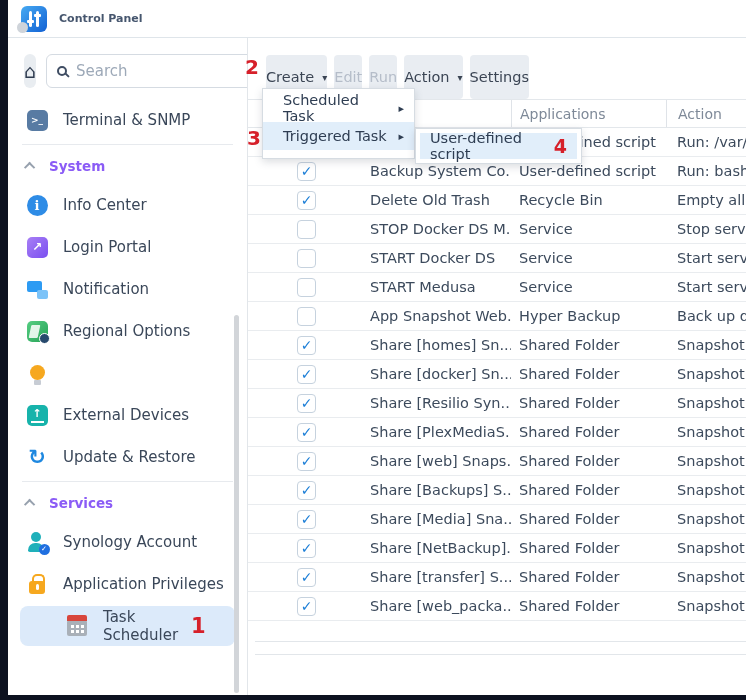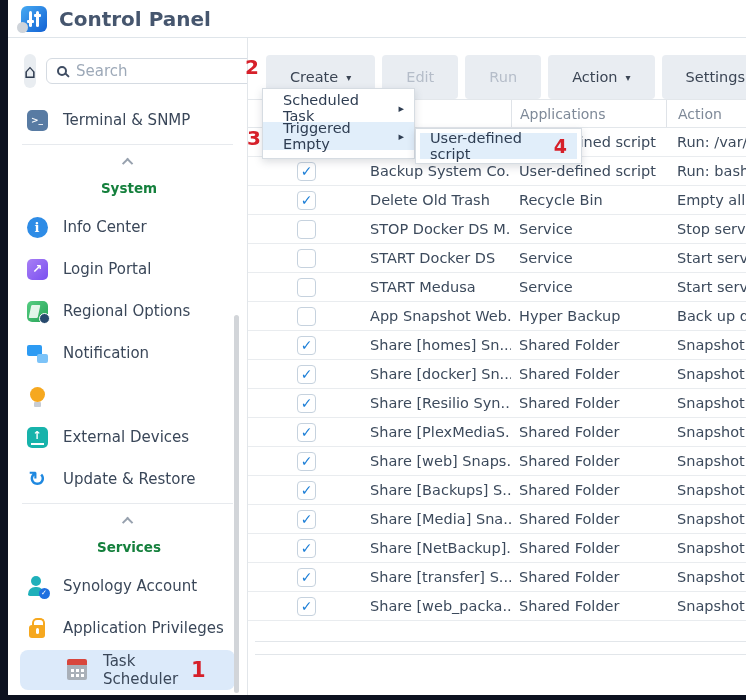--- a/index.html
+++ b/index.html
@@ -18,46 +18,46 @@
   .titlebar { height:38px; flex:0 0 38px; border-bottom:1px solid #dfe5ea;
     display:flex; align-items:center; padding-left:13px; gap:12px; background:#fff; }
   .app-icon { width:26px; height:26px; border-radius:6px; position:relative;
     background:linear-gradient(135deg,#46aaf2,#1261d4); }
   .app-icon::before { content:""; position:absolute; left:-4px; bottom:-1px; width:11px; height:11px;
     border-radius:50%; background:#cfd4da; z-index:-0; }
   .app-icon .bar1,.app-icon .bar2 { position:absolute; top:5px; width:3px; height:16px; background:#fff; border-radius:2px; }
   .app-icon .bar1 { left:8px; } .app-icon .bar2 { left:15px; }
   .app-icon .bar1::after { content:""; position:absolute; left:-2px; top:9px; width:7px; height:3px; background:#fff; border-radius:1px; }
   .app-icon .bar2::after { content:""; position:absolute; left:-2px; top:3px; width:7px; height:3px; background:#fff; border-radius:1px; }
-  .win-title { font-size:20px; font-weight:bold; color:#46566e;text-align:center; }
+  .win-title { font-size:11px; font-weight:bold; color:#46566e;text-align:center; }
 
   .body-row { flex:1; display:flex; min-height:0; }
 
   
   .sidebar { width:240px; flex:0 0 240px; border-right:1px solid #e2e6ea;
     position:relative; padding-top:16px; overflow:hidden; }
   .search-row { display:flex; gap:10px; align-items:center; padding:0 16px 10px 16px; }
   .home-btn { width:37px; height:34px; background:#e9edf1; border-radius:6px;
     display:flex; align-items:center; justify-content:center; font-size:19px; color:#2f3c50; }
-  .search-box { flex:1; height:26px; border:1px solid #d5dbe2; border-radius:6px;
+  .search-box { flex:1; height:34px; border:1px solid #d5dbe2; border-radius:6px;
     display:flex; align-items:center; gap:9px; padding:0 10px; background:#fff; }
   .mag { width:10px; height:10px; border:2px solid #3f4d63; border-radius:50%; position:relative; flex:0 0 auto; }
   .mag::after { content:""; position:absolute; width:6px; height:2px; background:#3f4d63;
     transform:rotate(45deg); right:-5px; bottom:-2px; border-radius:1px; }
   .mag.small { width:8px; height:8px; border-width:2px; }
   .mag.white { border-color:#fff; } .mag.white::after { background:#fff; }
   .search-input { border:none; outline:none; flex:1; font-size:15px; color:#3c4a5c;
     font-family:inherit; background:transparent; }
   .search-input::placeholder { color:#9da9b8; }
 
   .side-item { height:40px; margin:2px 12px; padding:0 4px; border-radius:8px;
     display:flex; align-items:center; gap:13px; font-size:15px; color:#3a4759; cursor:default; }
   .side-item.active { background:#dceafa;padding-left:44px; }
   .sect-head { display:flex; align-items:center; gap:14px; padding:9px 16px 9px 19px;
-    color:#15803d; font-weight:bold; font-size:13.5px;flex-direction:column; }
+    color:#8b5cf6; font-weight:bold; font-size:13.5px; }
   .chev-up { width:8px; height:8px; border-left:2px solid #97a1ae; border-top:2px solid #97a1ae;
     transform:rotate(45deg) translateY(2px); }
   .sb-divider { height:1px; background:#e7eaee; margin:4px 14px; }
   .icon-cell { width:26px; display:flex; align-items:center; justify-content:center; flex:0 0 26px; }
   .sq { width:21px; height:21px; border-radius:5px; display:flex; align-items:center;
     justify-content:center; color:#fff; font-weight:bold; }
   .sq i { font-style:normal; }
   .ic-terminal { background:#587ba3; font-size:9px; letter-spacing:0; }
   .ic-info { background:#2e8ce6; border-radius:50%; font-size:13px; font-family:"DejaVu Serif",serif; }
   .ic-login { background:linear-gradient(135deg,#a87ff5,#7a4ff0); font-size:12px; }
@@ -95,21 +95,21 @@
   .ic-cal::before { content:""; position:absolute; top:-5px; left:0; right:0; height:6px;
     background:#d8463c; border-radius:2px 2px 0 0; }
   .ic-cal::after { content:""; position:absolute; left:4px; top:5px; width:3px; height:3px; background:#fff;
     box-shadow:5px 0 0 #fff, 10px 0 0 #fff, 0 5px 0 #fff, 5px 5px 0 #fff, 10px 5px 0 #fff; }
   .sb-scroll { position:absolute; right:8px; top:277px; bottom:2px; width:5px;
     border-radius:3px; background:#d2d5d9; }
 
   
   .main { flex:1; position:relative; overflow:hidden; background:#fff; }
   .toolbar { padding:17px 0 0 18px; display:flex; gap:7px; }
-  .tb-btn { height:44px; padding:0 24px; background:#e9edf2; border:none; border-radius:4px;
+  .tb-btn { height:44px; padding:0 0; background:#e9edf2; border:none; border-radius:4px;
     font-size:14.5px; color:#3b4554; font-family:inherit; display:flex; align-items:center; gap:8px; }
   .tb-btn.disabled { color:#b5bdc9; }
   .tb-btn .caret { font-size:10px; }
 
   .table { font-size:14.5px; }
   .t-head { display:flex; height:29px; align-items:center; border-top:1px solid #e3e7eb;
     border-bottom:1px solid #e3e7eb; color:#7e8998; font-size:14px; }
   .t-row { display:flex; height:29px; align-items:center; border-bottom:1px solid #e9ecef;
     color:#3c4a5c; white-space:nowrap; }
   .c-pad { flex:0 0 42px; }
@@ -199,29 +199,29 @@
       <div class="side-item">
         <span class="icon-cell">
             <span class="sq ic-login">
               <i>↗</i>
             </span>
           </span>
         <span>Login Portal</span>
       </div>
       <div class="side-item">
         <span class="icon-cell">
+            <span class="sq ic-notify"></span>
+          </span>
+        <span>Notification</span>
+      </div>
+      <div class="side-item">
+        <span class="icon-cell">
             <span class="sq ic-regional"></span>
           </span>
         <span>Regional Options</span>
-      </div>
-      <div class="side-item">
-        <span class="icon-cell">
-            <span class="sq ic-notify"></span>
-          </span>
-        <span>Notification</span>
       </div>
       <div class="side-item">
         <span class="icon-cell">
             <span class="ic-bulb"></span>
           </span>
       </div>
       <div class="side-item">
         <span class="icon-cell">
             <span class="sq ic-external">
               <i>↑</i>
@@ -475,21 +475,21 @@
       </div>
     </div>
   </div>
 
   <div class="menu-panel">
     <div class="menu-item" id="mi0">
       <span>Scheduled Task</span>
       <span class="arrow">▸</span>
     </div>
     <div class="menu-item hl" id="mi1">
-      <span>Triggered Empty</span>
+      <span>Triggered Task</span>
       <span class="arrow">▸</span>
     </div>
   </div>
 
   <div class="submenu-panel">
     <div class="submenu-item hl" id="smi0">
       <span>User-defined script</span>
       <span class="anno anno-4">4</span>
     </div>
   </div>

